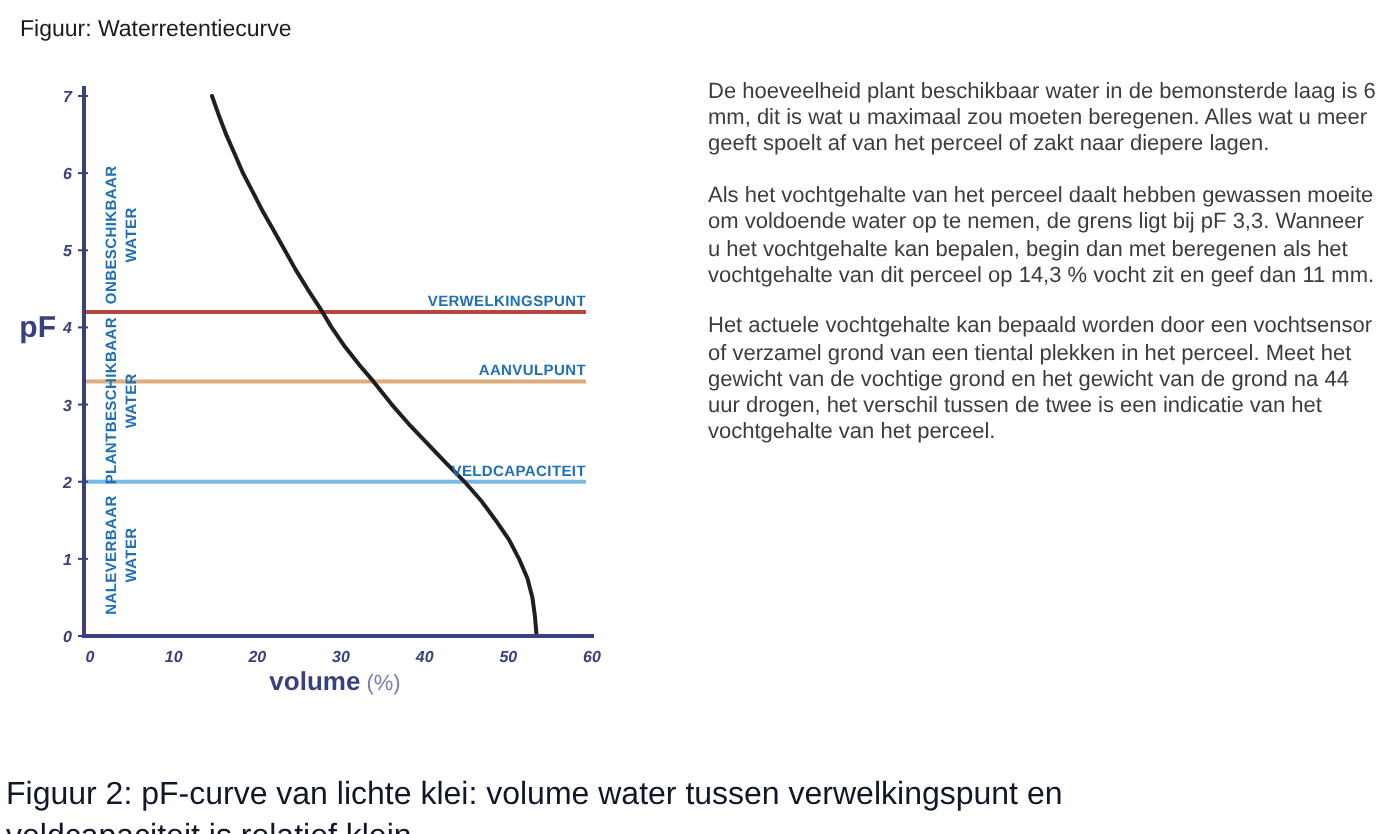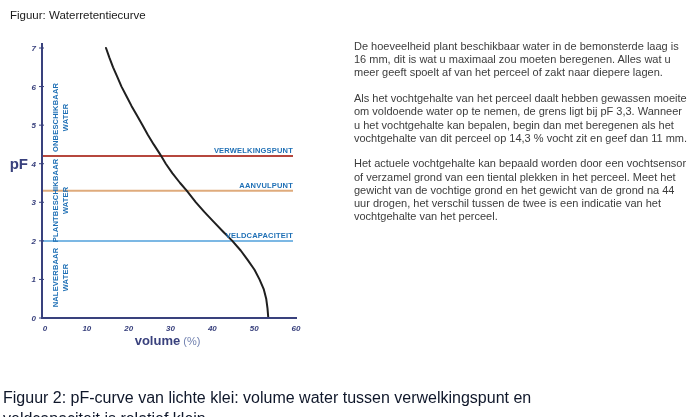--- a/index.html
+++ b/index.html
@@ -77,18 +77,18 @@
       <text x="68" y="82.42857142857142" text-anchor="middle" transform="rotate(-90 68 82.42857142857142)" class="annot">WATER</text>
       <text x="58" y="165.3571428571429" text-anchor="middle" transform="rotate(-90 58 165.3571428571429)" class="annot">PLANTBESCHIKBAAR</text>
       <text x="68" y="165.3571428571429" text-anchor="middle" transform="rotate(-90 68 165.3571428571429)" class="annot">WATER</text>
       <text x="58" y="242.5" text-anchor="middle" transform="rotate(-90 58 242.5)" class="annot">NALEVERBAAR</text>
       <text x="68" y="242.5" text-anchor="middle" transform="rotate(-90 68 242.5)" class="annot">WATER</text>
       <text x="167.5" y="310" text-anchor="middle"><tspan class="xlab-main">volume</tspan><tspan class="xlab-unit"> (%)</tspan></text>
     </svg>
 </div>
 
 <div class="description">
-  <p>De hoeveelheid plant beschikbaar water in de bemonsterde laag is 16  mm, dit is wat u maximaal zou moeten beregenen. Alles wat u meer geeft spoelt af van het perceel of zakt naar diepere lagen.</p>
+  <p>De hoeveelheid plant beschikbaar water in de bemonsterde laag is 6  mm, dit is wat u maximaal zou moeten beregenen. Alles wat u meer geeft spoelt af van het perceel of zakt naar diepere lagen.</p>
   <p>Als het vochtgehalte van het perceel daalt hebben gewassen moeite om voldoende water op te nemen, de grens ligt bij pF 3,3. Wanneer u het vochtgehalte kan bepalen, begin dan met beregenen als het vochtgehalte van dit perceel op 14,3 % vocht zit en geef dan 11  mm.</p>
   <p>Het actuele vochtgehalte kan bepaald worden door een vochtsensor of verzamel grond van een tiental plekken in het perceel. Meet het gewicht van de vochtige grond en het gewicht van de grond na 44 uur drogen, het verschil tussen de twee is een indicatie van het vochtgehalte van het perceel.</p>
 </div>
 
 <div class="caption">Figuur 2: pF-curve van lichte klei: volume water tussen verwelkingspunt en veldcapaciteit is relatief klein.</div>
 
 </body></html>

